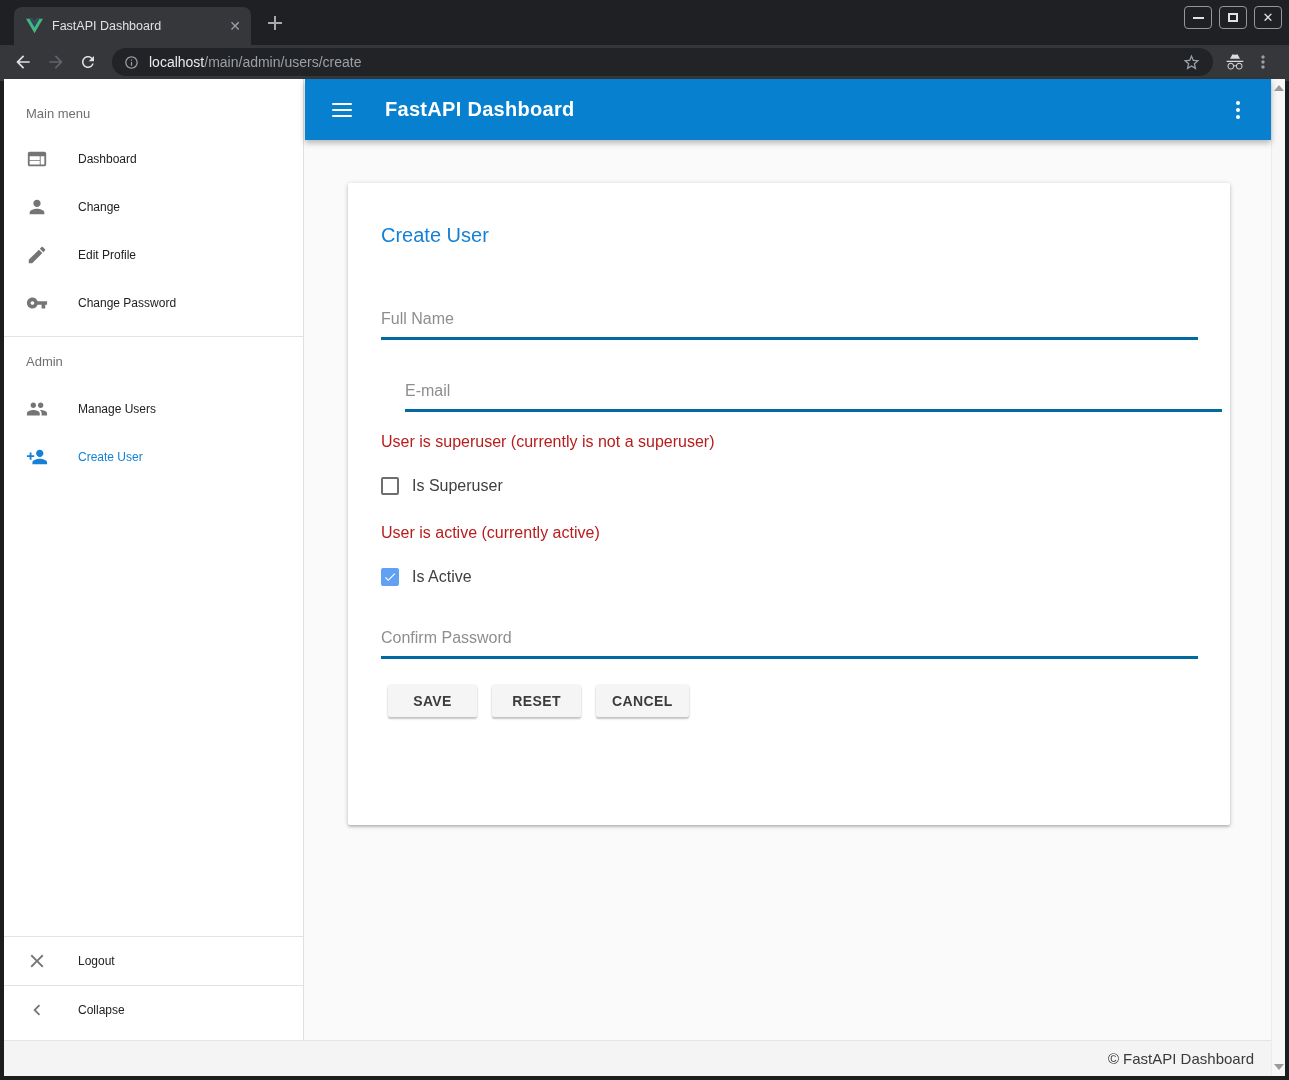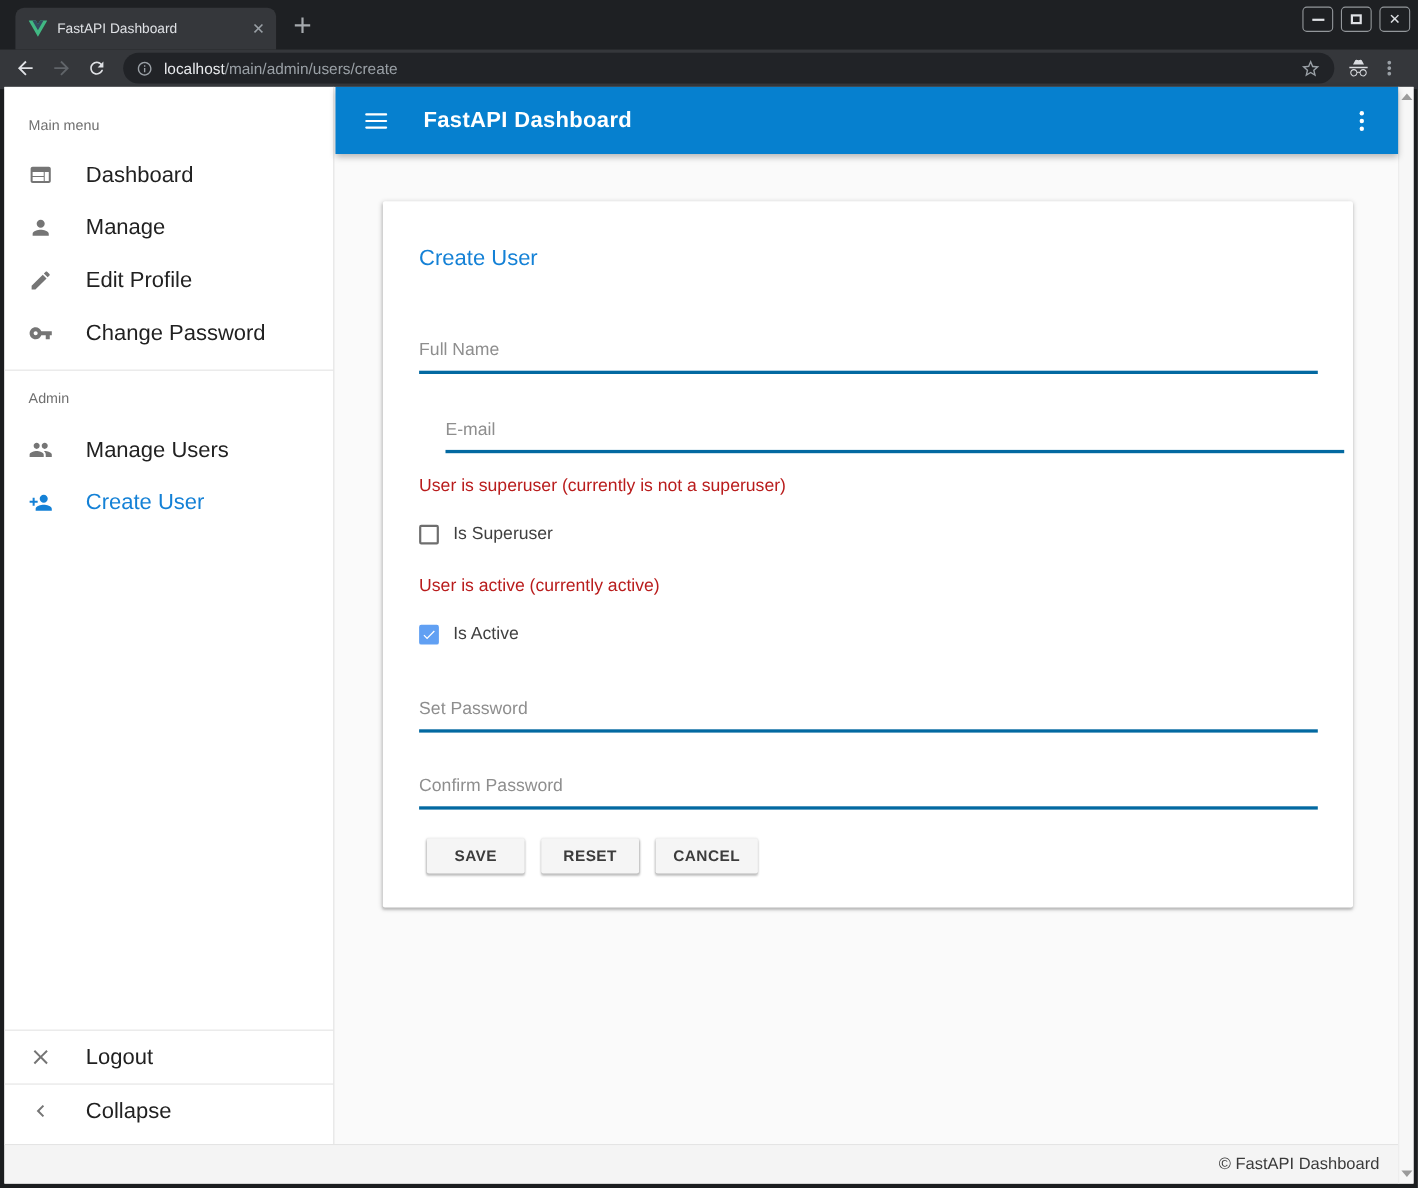--- a/index.html
+++ b/index.html
@@ -47,21 +47,21 @@
 
   
   .sidebar { position:absolute; left:0; top:0; width:300px; height:961px; background:#ffffff;
              border-right:1px solid #e0e0e0; }
   .subheader { display:flex; align-items:center; padding-left:22px; font-size:13px; color:#6f6f6f; }
   .subheader.first { height:56px; padding-top:12px; }
   .subheader.second { height:48px; }
   .nav-item { height:48px; display:flex; align-items:center; padding-left:22px; cursor:pointer; }
   .nav-item .icon { width:22px; height:22px; flex:none; }
   .nav-item .icon svg { width:22px; height:22px; fill:#757575; display:block; }
-  .nav-item .label { margin-left:30px; font-size:20px; color:#212121; }
+  .nav-item .label { margin-left:30px; font-size:12px; color:#212121; }
   .nav-item.active .icon svg { fill:#1481d6; }
   .nav-item.active .label { color:#1481d6; }
   .divider { height:1px; background:#e3e3e3; }
   .divider.after-section { margin-top:9px; }
   .sidebar-bottom { position:absolute; bottom:0; left:0; right:0; padding-bottom:6px; }
 
   
   .appbar { position:absolute; left:301px; right:14px; top:0; height:61px; background:#0680cf;
             display:flex; align-items:center; box-shadow:0 3px 6px rgba(0,0,0,0.28); z-index:3; }
   .hamburger { width:20px; height:14px; margin-left:27px; display:flex; flex-direction:column;
@@ -187,21 +187,21 @@
         </span>
         <span class="label">Dashboard</span>
       </div>
 
       <div class="nav-item">
         <span class="icon">
           <svg viewBox="0 0 24 24">
               <path d="M12 12c2.21 0 4-1.79 4-4s-1.79-4-4-4-4 1.79-4 4 1.79 4 4 4zm0 2c-2.67 0-8 1.34-8 4v2h16v-2c0-2.66-5.33-4-8-4z"></path>
             </svg>
         </span>
-        <span class="label">Manage</span>
+        <span class="label">Change</span>
       </div>
 
       <div class="nav-item">
         <span class="icon">
           <svg viewBox="0 0 24 24">
               <path d="M3 17.25V21h3.75L17.81 9.94l-3.75-3.75L3 17.25zM20.71 7.04c.39-.39.39-1.02 0-1.41l-2.34-2.34c-.39-.39-1.02-.39-1.41 0l-1.83 1.83 3.75 3.75 1.83-1.83z"></path>
             </svg>
         </span>
         <span class="label">Edit Profile</span>
       </div>
@@ -297,23 +297,20 @@
 
         <div class="checkbox-row row-active">
           <span class="checkbox checked">
             <svg viewBox="0 0 24 24">
                 <path d="M9 16.17L4.83 12l-1.42 1.41L9 19 21 7l-1.41-1.41z"></path>
               </svg>
           </span>
           <span class="checkbox-label">Is Active</span>
         </div>
 
-        <label class="text-field tf-password">
-          <input type="password" placeholder="Set Password" style="">
-        </label>
 
         <label class="text-field tf-confirm">
           <input type="password" placeholder="Confirm Password" style="">
         </label>
 
         <div class="btn-row">
           <button class="btn">SAVE</button>
           <button class="btn">RESET</button>
           <button class="btn">CANCEL</button>
         </div>

